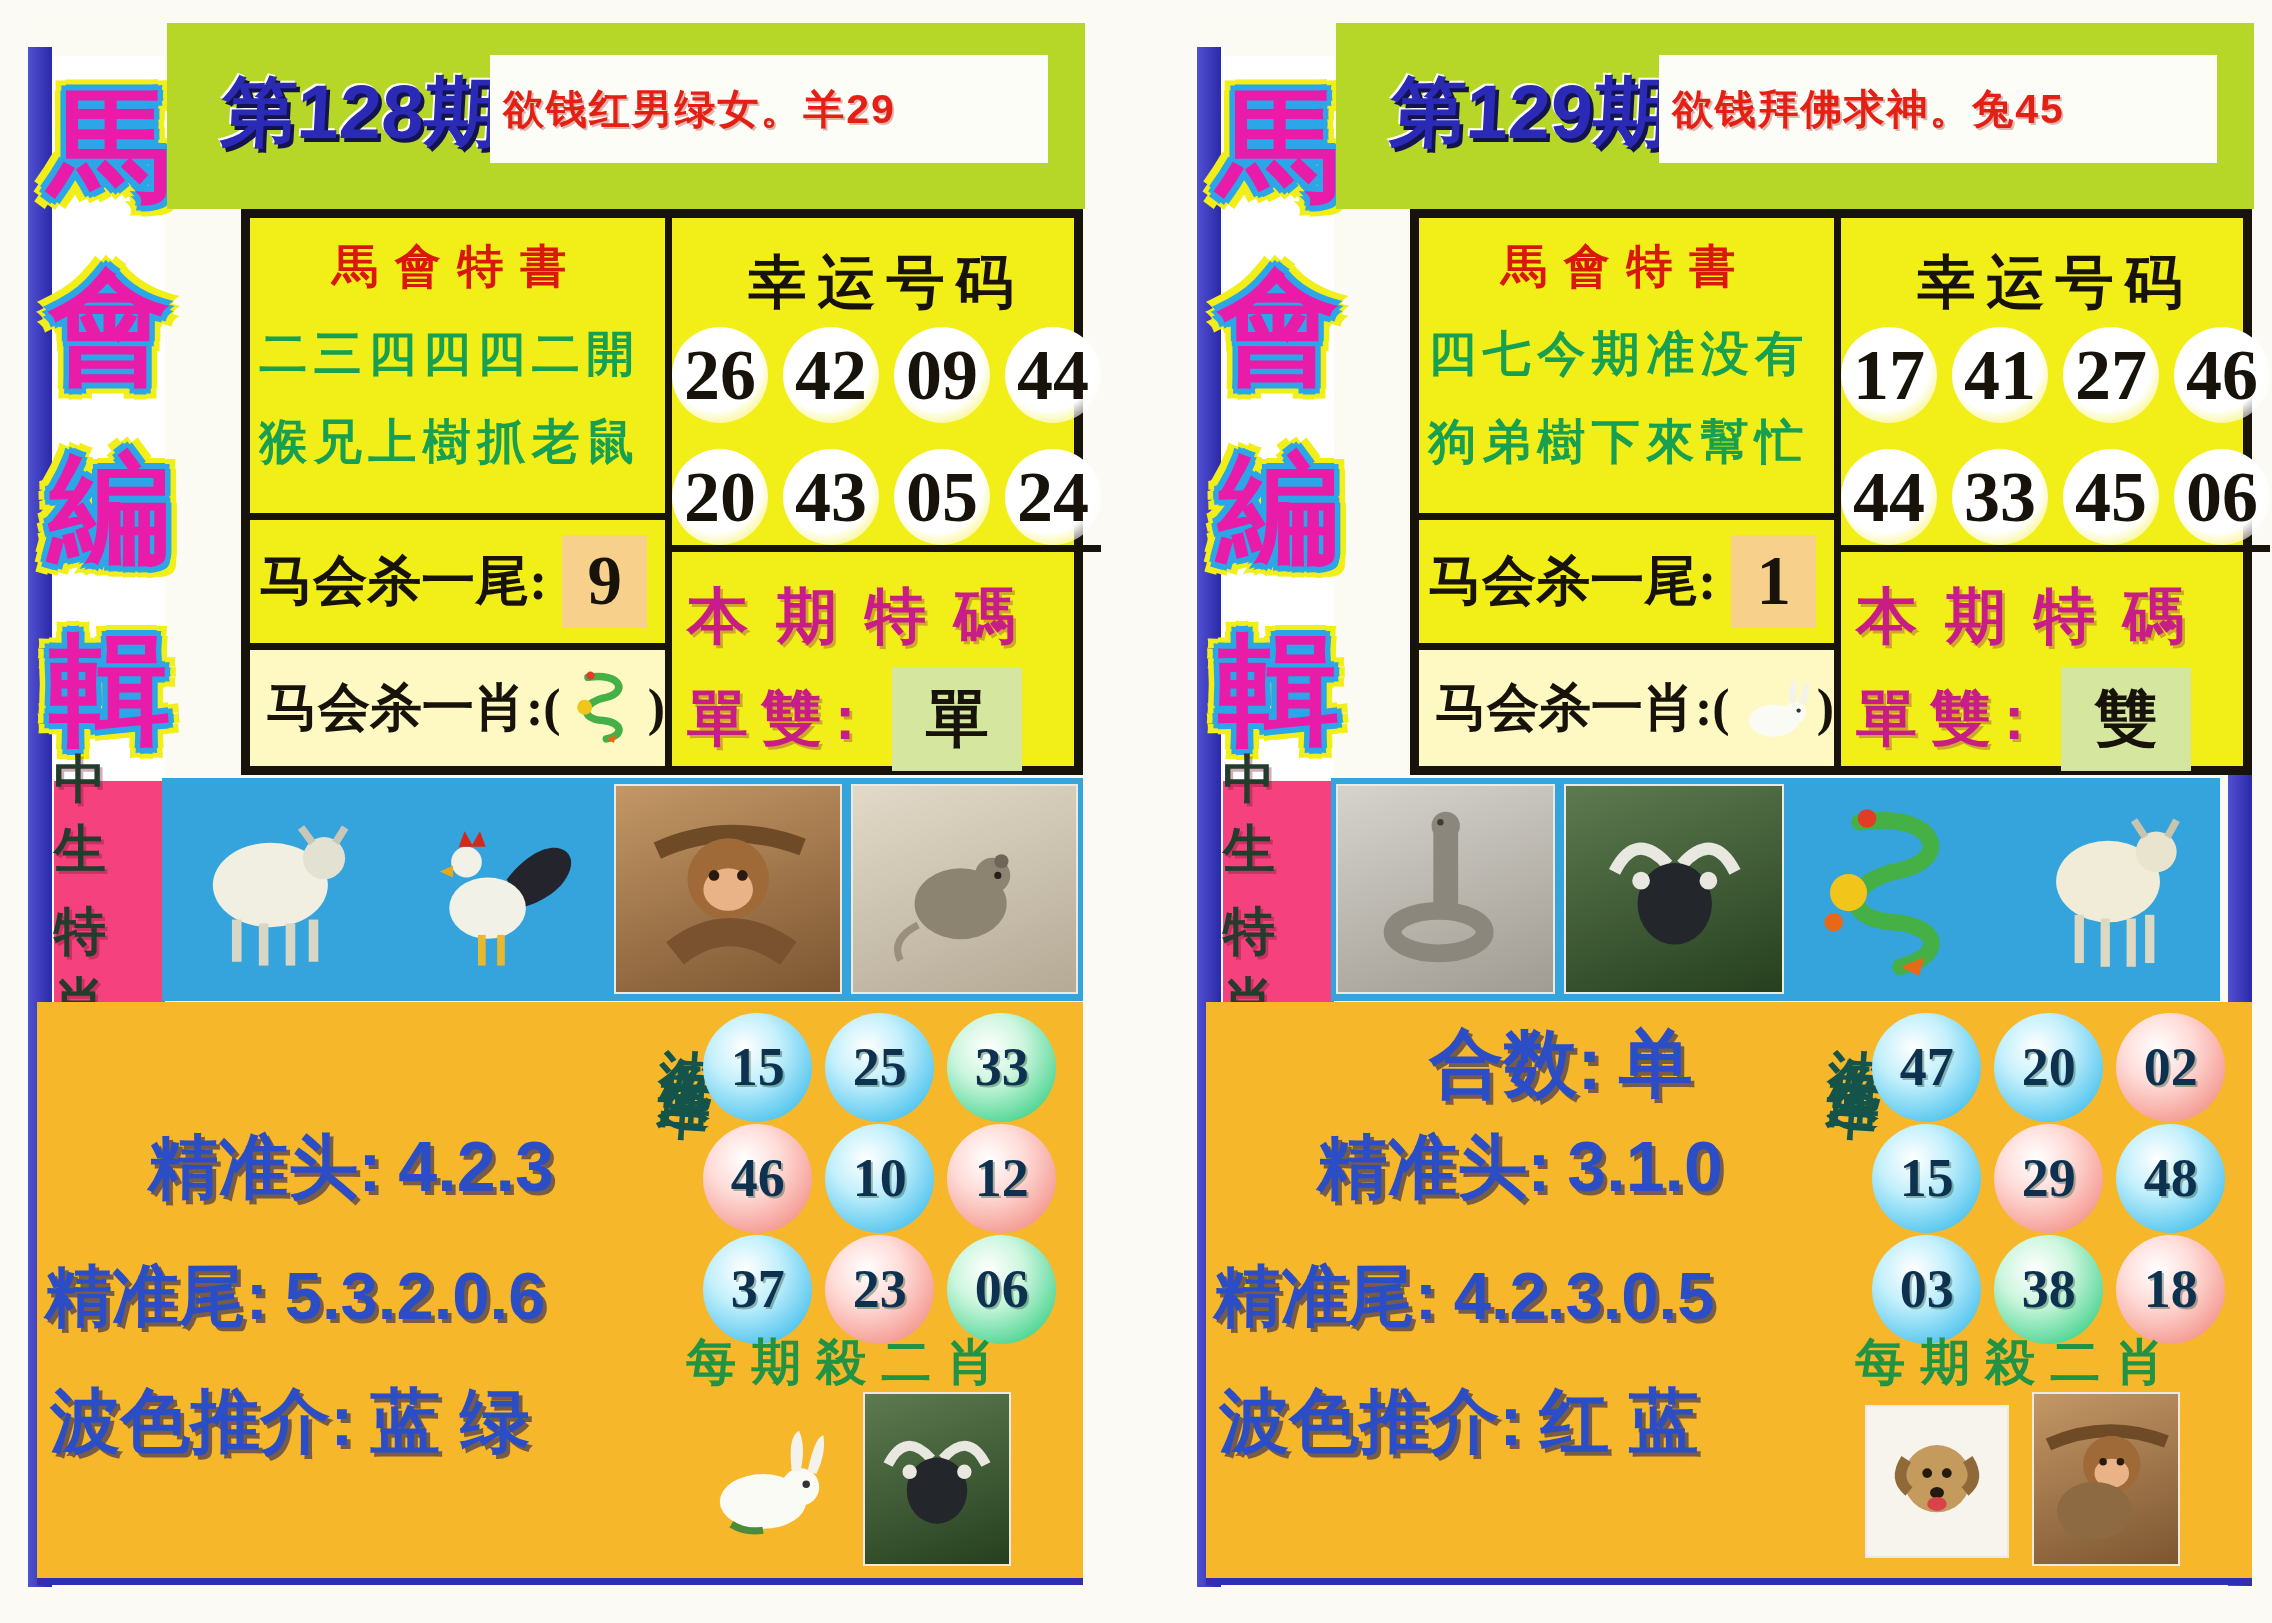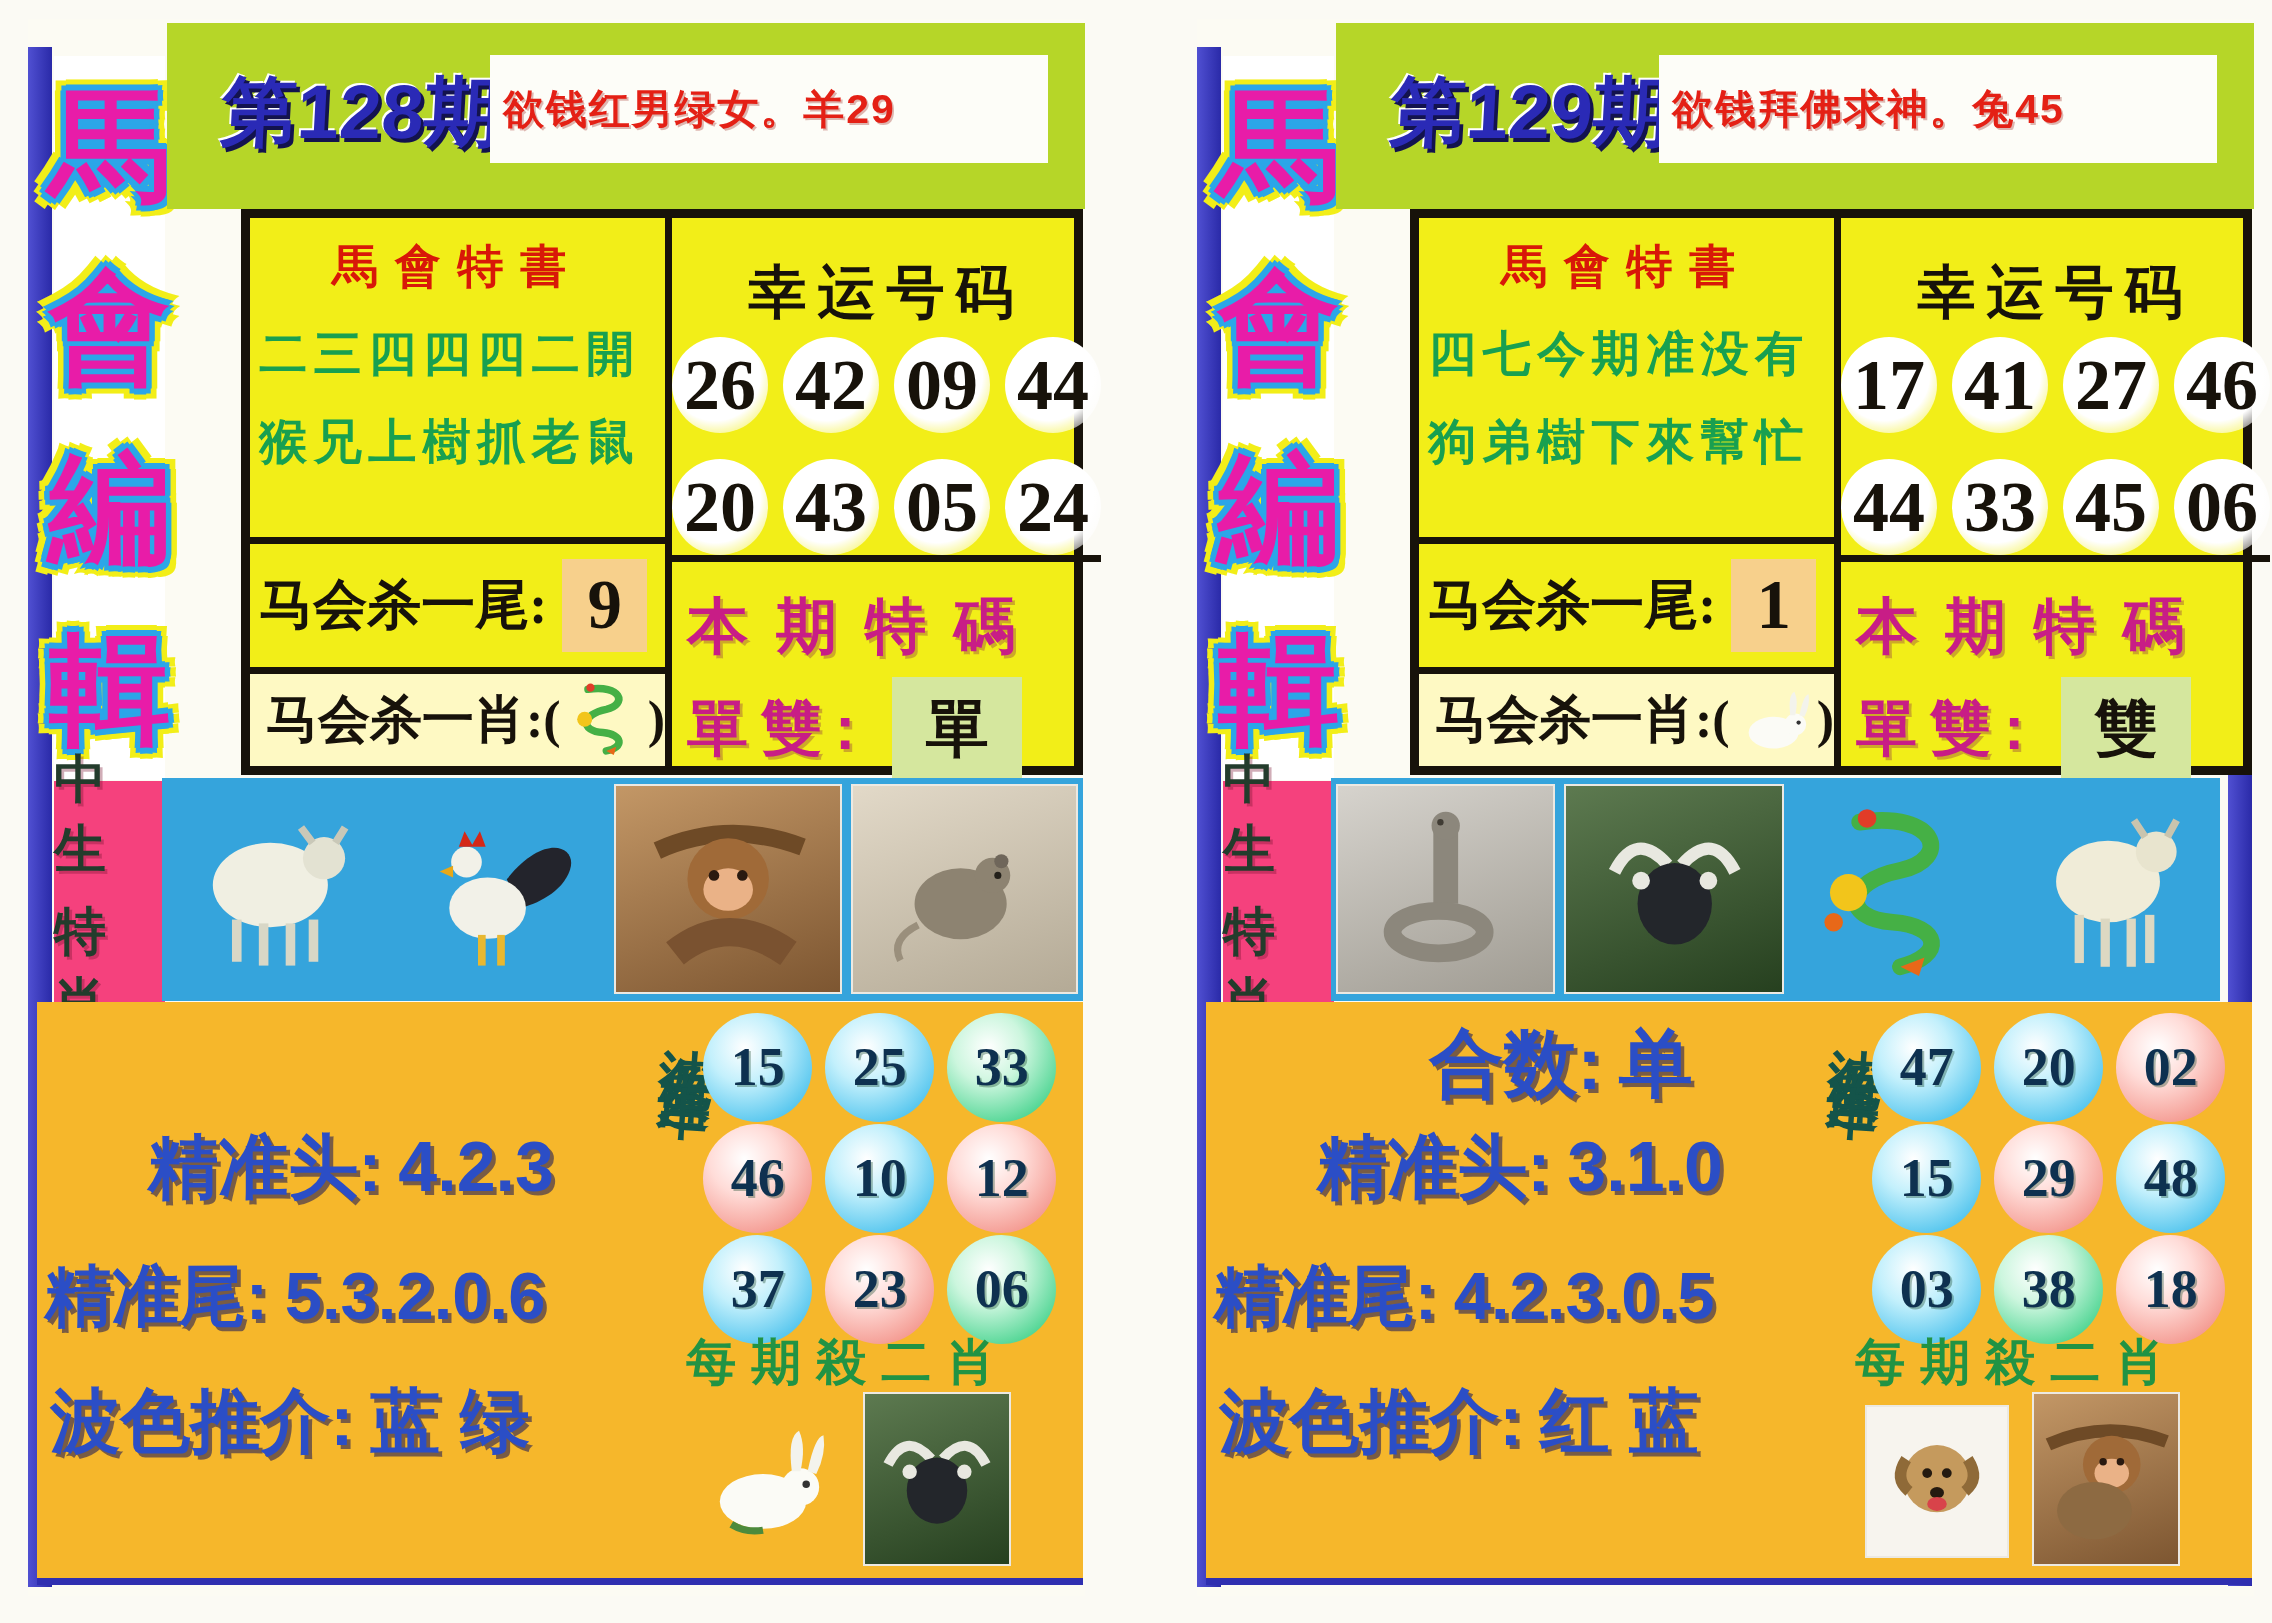--- a/index.html
+++ b/index.html
@@ -43,31 +43,31 @@
   .main-grid{position:absolute;left:213px;top:190px;width:842px;height:566px;
              border:9.3px solid #17120a;background:#f2ee18;box-sizing:border-box;display:flex;}
   .col-l{width:422px;display:flex;flex-direction:column;border-right:7.4px solid #17120a;box-sizing:border-box;}
   .col-r{flex:1;display:flex;flex-direction:column;}
   .special-book{height:295px;}
   .sb-title{margin-top:18.6px;text-align:center;font-family:"Liberation Serif",serif;font-weight:bold;
             font-size:46px;color:#d81808;letter-spacing:16.7px;}
   .poem{margin:24px 0 0 9.3px;font-family:"Liberation Serif",serif;font-weight:bold;font-size:48px;
         color:#18a050;letter-spacing:6.5px;white-space:nowrap;}
   .kill-tail{height:130px;border-top:7.4px solid #17120a;box-sizing:border-box;display:flex;
-             align-items:center;padding-left:9.3px;margin-top:24px;}
+             align-items:center;padding-left:9.3px;}
   .kt-label{font-family:"Liberation Serif",serif;font-size:54px;color:#17120a;font-weight:bold;}
   .kt-value{margin-left:15px;width:85px;height:93px;background:#f7d08c;display:flex;align-items:center;
             justify-content:center;font-family:"Liberation Serif",serif;font-weight:bold;font-size:69px;color:#17120a;}
   .kill-zodiac{flex:1;border-top:7.4px solid #17120a;box-sizing:border-box;background:#fef9c3;
                display:flex;align-items:center;padding-left:16px;text-align:right;}
   .kz-label,.kz-close{font-family:"Liberation Serif",serif;font-size:52px;font-weight:bold;color:#17120a;white-space:nowrap;}
   .kz-icon{width:88px;height:88px;margin:0 1.9px;}
 
   .lucky{height:343px;display:flex;flex-direction:column;align-items:center;}
-  .lucky-title{margin-top:36px;font-family:"Liberation Serif",serif;font-weight:bold;font-size:58px;
+  .lucky-title{margin-top:26px;font-family:"Liberation Serif",serif;font-weight:bold;font-size:58px;
                color:#17120a;letter-spacing:11px;}
   .lucky-row{display:flex;justify-content:center;gap:15px;margin-top:5.6px;}
   .lucky-row.second{margin-top:26px;}
   .lucky-num{width:96px;height:96px;border-radius:50%;display:flex;align-items:center;justify-content:center;
              background:radial-gradient(circle at 45% 40%,#ffffff 58%,rgba(255,255,255,0) 100%);
              font-family:"Liberation Serif",serif;font-weight:bold;font-size:72px;color:#17120a;}
   .special-code{flex:1;border-top:7.4px solid #17120a;box-sizing:border-box;padding:24px 0 0 15px;}
   .sc-title{font-weight:bold;font-size:61px;color:#c81d86;letter-spacing:28px;white-space:nowrap;
             text-shadow:2.8px 2.8px 0 rgba(120,10,80,.3);}
   .sc-row{display:flex;align-items:center;margin-top:9.3px;}

